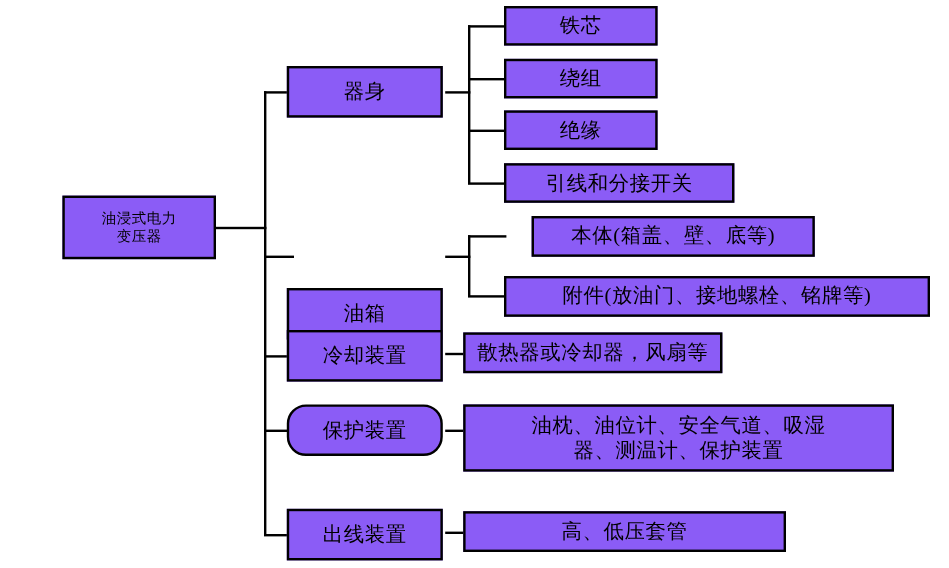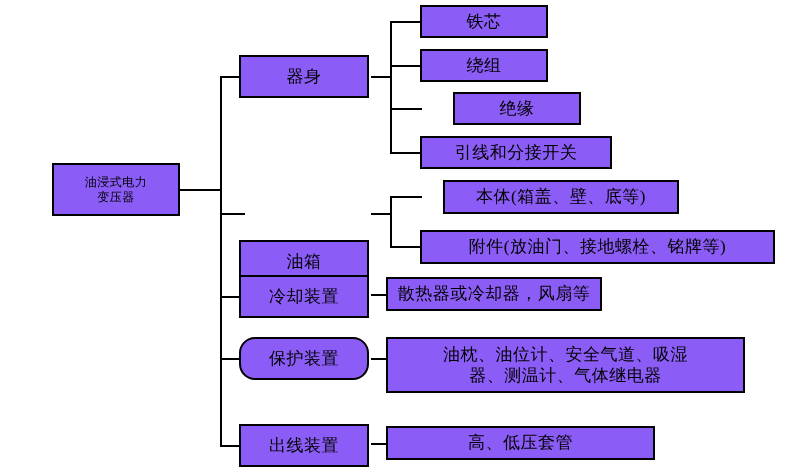--- a/index.html
+++ b/index.html
@@ -48,21 +48,21 @@
   #node-body      { top: 55px; }
   #node-tank      { top: 192px; margin-top: 48px; }
   #node-cooling   { top: 275px; }
   #node-protect   { top: 337px; border-radius: 16px; }
   #node-outlet    { top: 424px; }
 
   
   .l3 { font-size: 17px; }
   #node-core      { left: 420px; top: 5px;   width: 128px; height: 33px; }
   #node-winding   { left: 420px; top: 49px;  width: 128px; height: 33px; }
-  #node-insul     { left: 420px; top: 92px;  width: 128px; height: 33px; margin-left: 33px; }
+  #node-insul     { left: 420px; top: 92px;  width: 128px; height: 33px; }
   #node-lead      { left: 420px; top: 136px; width: 192px; height: 33px; }
   #node-tankmain  { left: 443px; top: 180px; width: 236px; height: 34px; }
   #node-tankacc   { left: 420px; top: 230px; width: 355px; height: 34px; }
   #node-radiator  { left: 386px; top: 277px; width: 216px; height: 34px; font-size: 17px; }
   #node-protitems { left: 386px; top: 337px; width: 359px; height: 56px; font-size: 17px; }
   #node-bushing   { left: 386px; top: 426px; width: 269px; height: 34px; font-size: 17px; }
 </style>
 </head>
 <body>
 
@@ -109,17 +109,17 @@
   <div class="node l3" id="node-winding">绕组</div>
   <div class="node l3" id="node-insul">绝缘</div>
   <div class="node l3" id="node-lead">引线和分接开关</div>
 
   <div class="node l3" id="node-tankmain">本体(箱盖、壁、底等)</div>
   <div class="node l3" id="node-tankacc">附件(放油门、接地螺栓、铭牌等)</div>
 
   <div class="node l3" id="node-radiator">散热器或冷却器，风扇等</div>
 
   <div class="node l3" id="node-protitems">油枕、油位计、安全气道、吸湿
-器、测温计、气体继电器</div>
+器、测温计、保护装置</div>
 
   <div class="node l3" id="node-bushing">高、低压套管</div>
 
 </div>
 
 </body></html>

